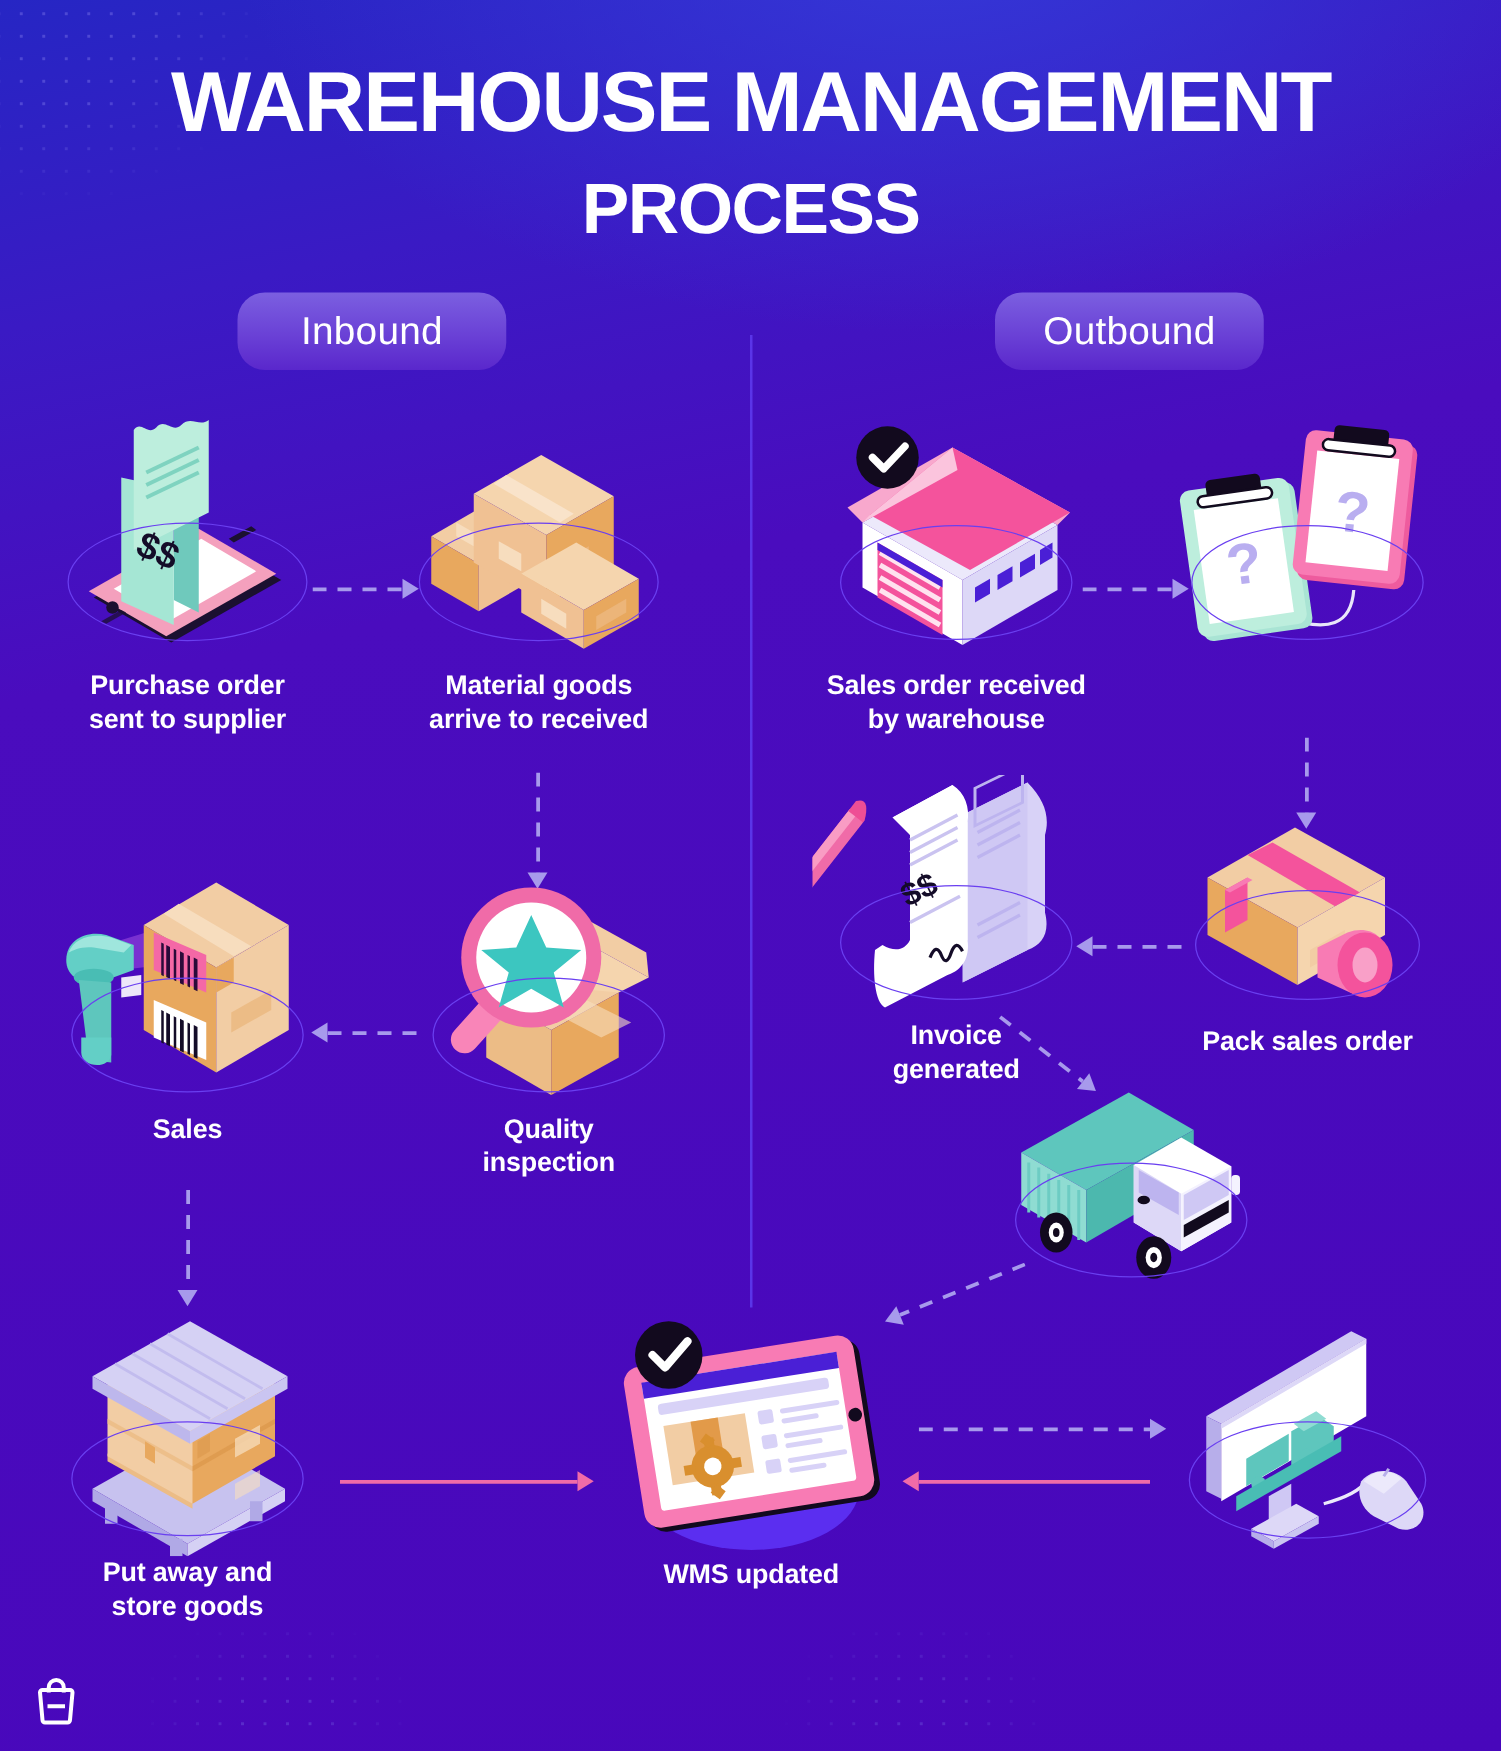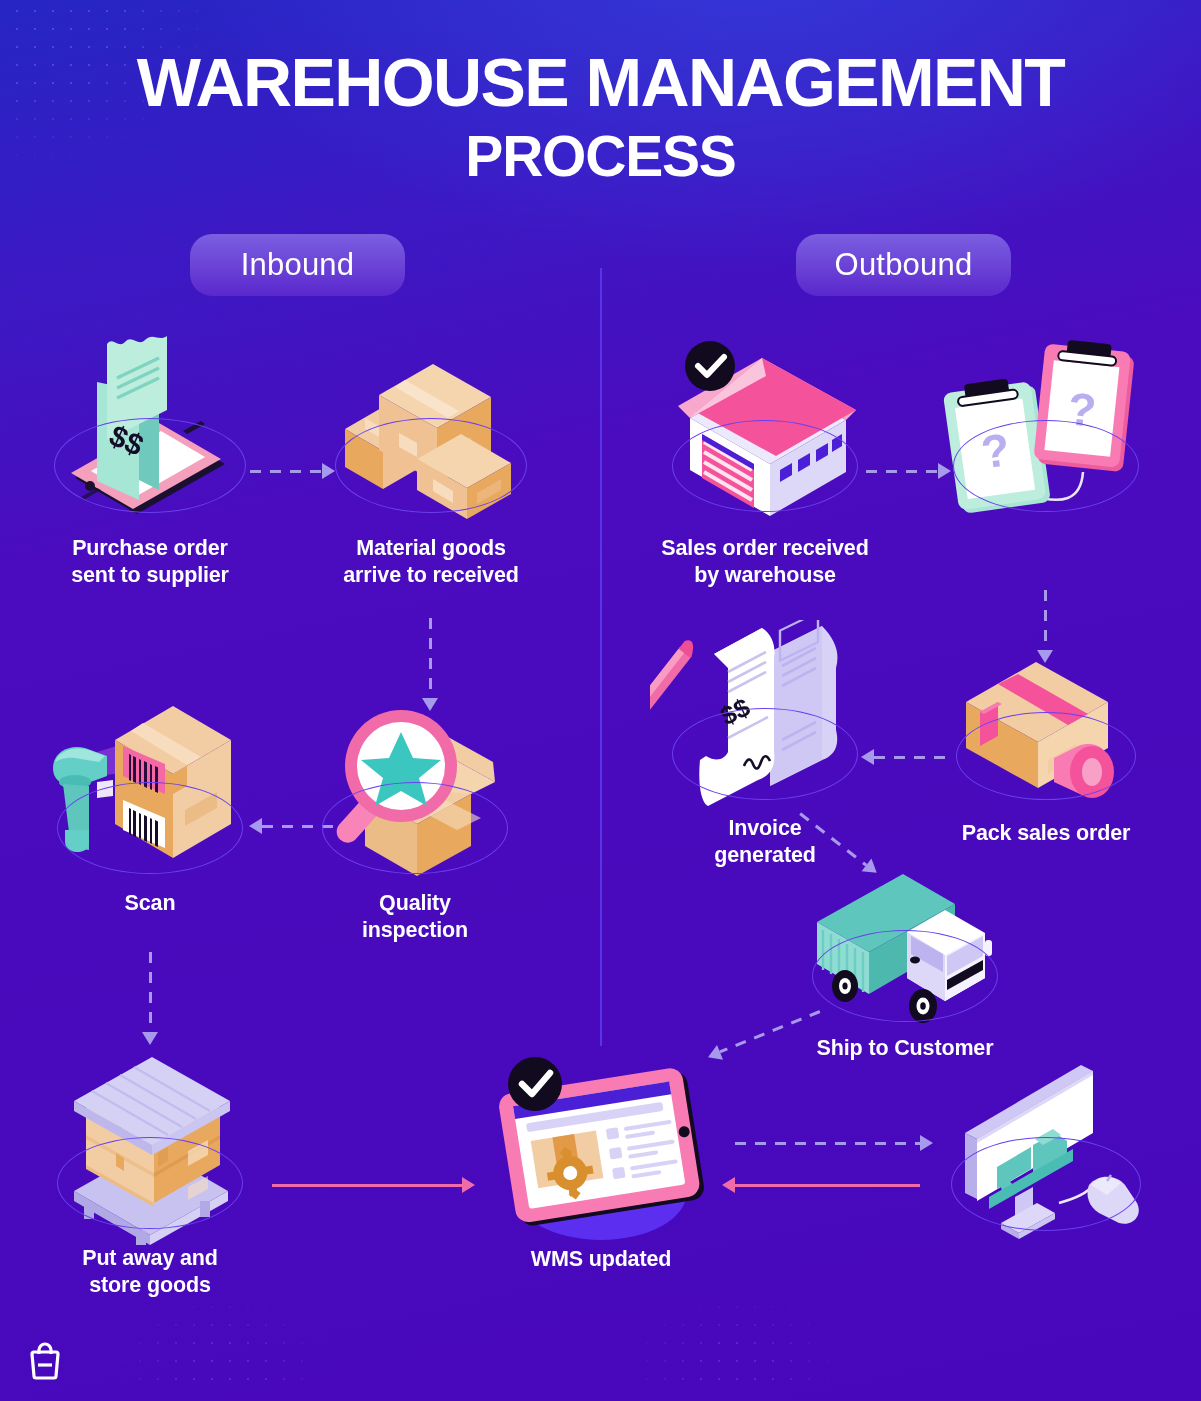--- a/index.html
+++ b/index.html
@@ -57,21 +57,21 @@
   }
   .title-l1::before {
     content: "";
     position: absolute;
     left: -6px; right: -18px; top: 20px; bottom: -14px;
     background: linear-gradient(90deg, rgba(110,40,210,0) 0%, rgba(150,50,200,.55) 35%, rgba(226,60,150,.9) 72%, #ef4092 100%);
     z-index: -1;
   }
   .title-l2 {
     display: block;
-    margin-top: 10px;
+    margin-top: 21px;
     font-size: 57px;
     font-weight: 700;
     letter-spacing: -1.2px;
     color: #ffffff;
     line-height: 1.02;
   }
 
   
   .pill {
     position: absolute;
@@ -279,30 +279,30 @@
         </g>
 
         <path d="M18 78 C18 62 34 54 50 58 L72 66 L72 86 L50 94 C34 98 18 94 18 78 Z" fill="#63cfc6"></path>
         <path d="M20 72 C24 60 40 56 54 60 L70 66 L64 72 L40 68 C30 67 24 70 20 72 Z" fill="#9fe6dd"></path>
         <ellipse cx="40" cy="92" rx="16" ry="7" fill="#49bdb4"></ellipse>
         <path d="M28 94 L36 158 L54 160 L54 96 Z" fill="#5ec6bd"></path>
         <path d="M30 152 C30 164 52 166 54 154 L54 140 L30 140 Z" fill="#63cfc6"></path>
         <path d="M62 92 L78 90 L78 106 L62 108 Z" fill="#ffffff" opacity=".9"></path>
       </svg>
     </div>
-    <div class="cap">Scan</div>
+    <div class="cap">Sales</div>
   </div>
 
   <div class="arrow" style="left:262px; top:825px; width:72px;">
     <div class="dash-h">
         <i class="head l"></i>
       </div>
   </div>
 
-  <div class="node" style="left:290px; top:690px; width:250px;">
+  <div class="node" style="left:314px; top:690px; width:250px;">
     <div class="art" style="height:200px;">
       <div class="ring" style="width:186px;height:92px;top:92px;"></div>
       <svg width="220" height="200" viewBox="0 0 220 200">
 
         <path d="M60 104 L112 74 L166 104 L112 134 Z" fill="#f2cda4"></path>
         <path d="M60 104 L112 134 L112 186 L60 156 Z" fill="#ecbc86"></path>
         <path d="M112 134 L166 104 L166 156 L112 186 Z" fill="#e8a85e"></path>
 
         <path d="M78 96 L132 60 L190 92 L166 104 Z" fill="#f5d5ae"></path>
         <path d="M132 60 L190 92 L188 72 L134 42 Z" fill="#f2cda4"></path>
@@ -558,21 +558,20 @@
         <rect x="190" y="80" width="7" height="16" rx="3" fill="#f4f2fe"></rect>
 
         <ellipse cx="50" cy="126" rx="13" ry="16" fill="#120a1e"></ellipse>
         <ellipse cx="50" cy="126" rx="6" ry="8" fill="#ffffff"></ellipse>
         <ellipse cx="50" cy="126" rx="2.6" ry="3.6" fill="#120a1e"></ellipse>
         <ellipse cx="128" cy="146" rx="14" ry="17" fill="#120a1e"></ellipse>
         <ellipse cx="128" cy="146" rx="6.5" ry="8.5" fill="#ffffff"></ellipse>
         <ellipse cx="128" cy="146" rx="2.8" ry="3.8" fill="#120a1e"></ellipse>
       </svg>
     </div>
-    <div class="cap">Ship to Customer</div>
   </div>
 
   <div class="diag" style="left:820px; top:1010px; width:108px; transform: rotate(158deg);">
     <div class="dash-h">
         <i class="head r"></i>
       </div>
   </div>
 
   <div class="node" style="left:476px; top:1040px; width:250px;">
     <div class="art" style="height:200px;">

